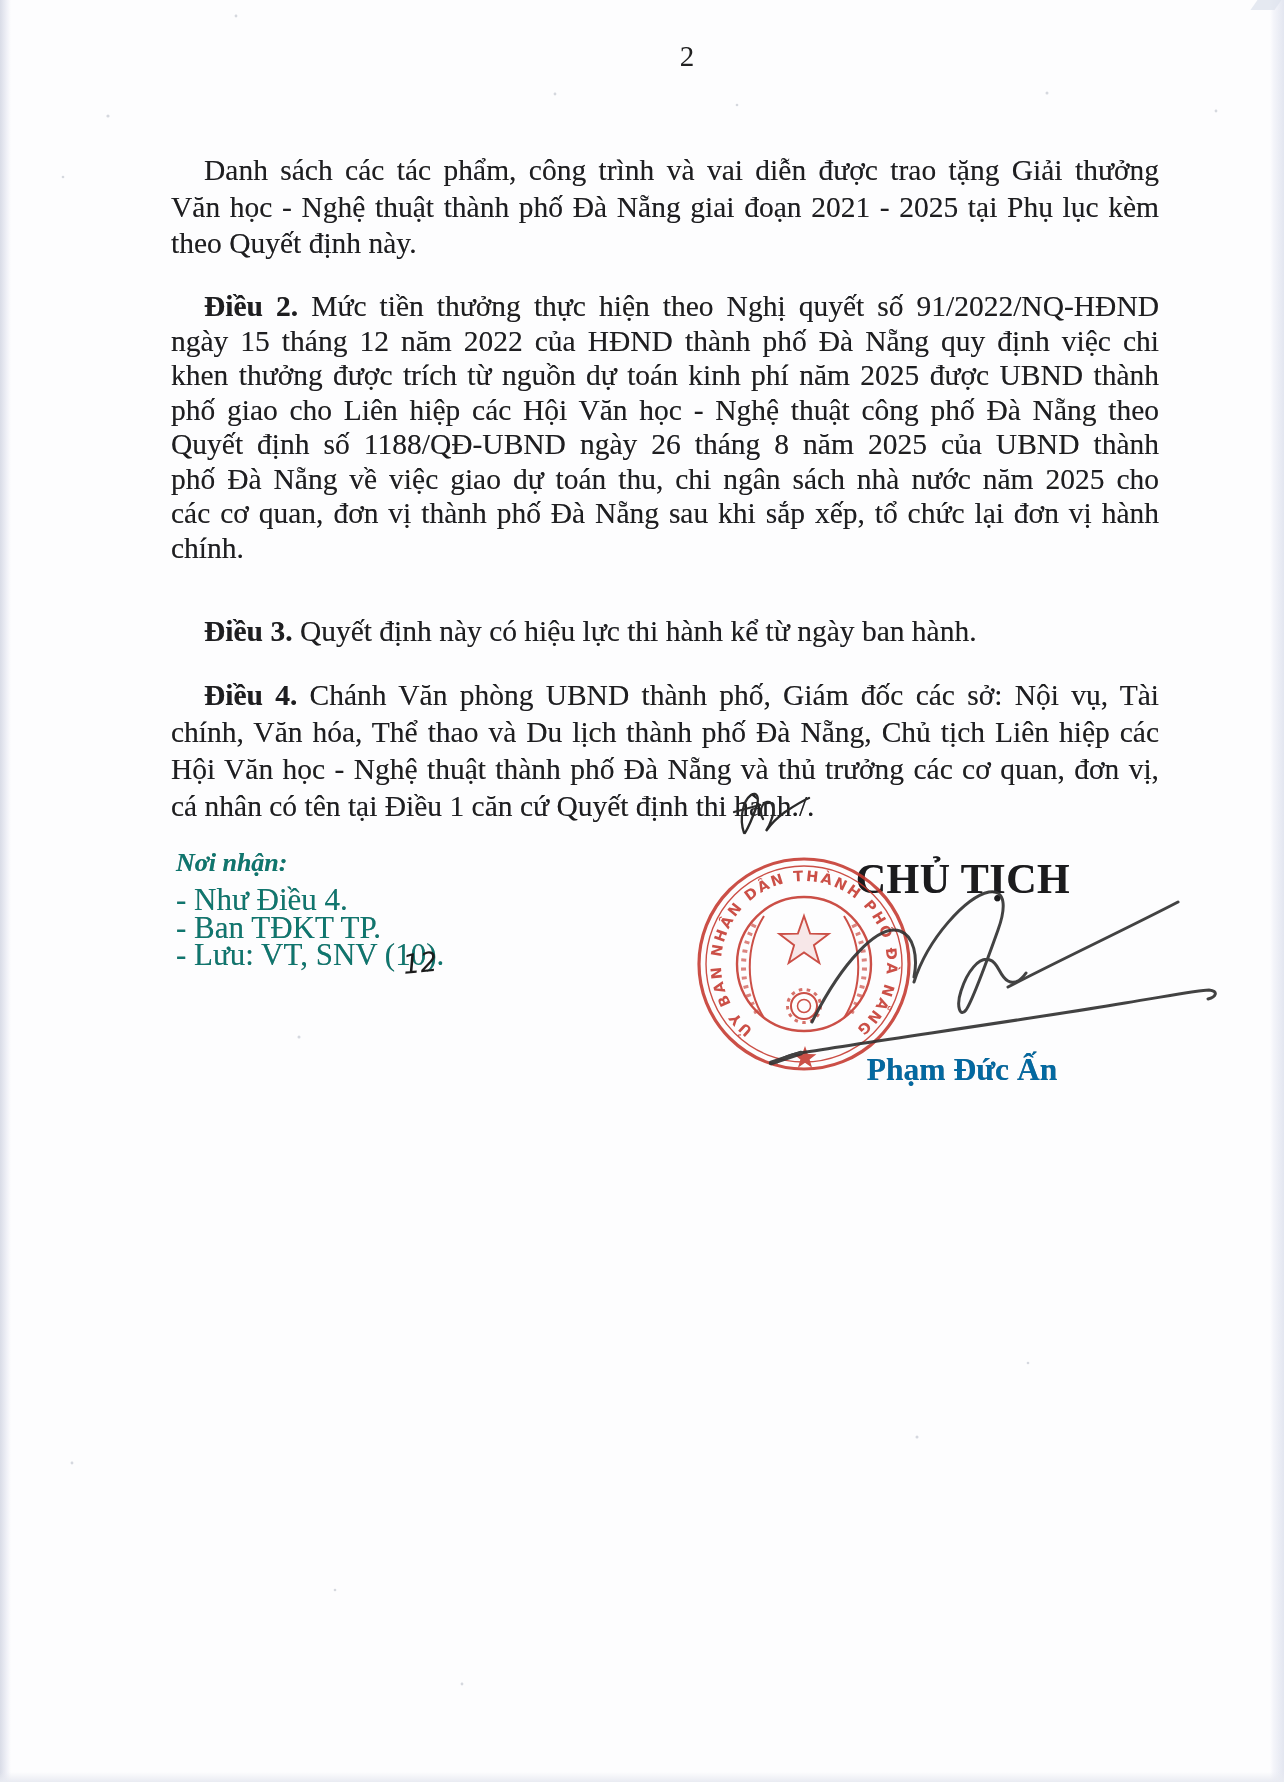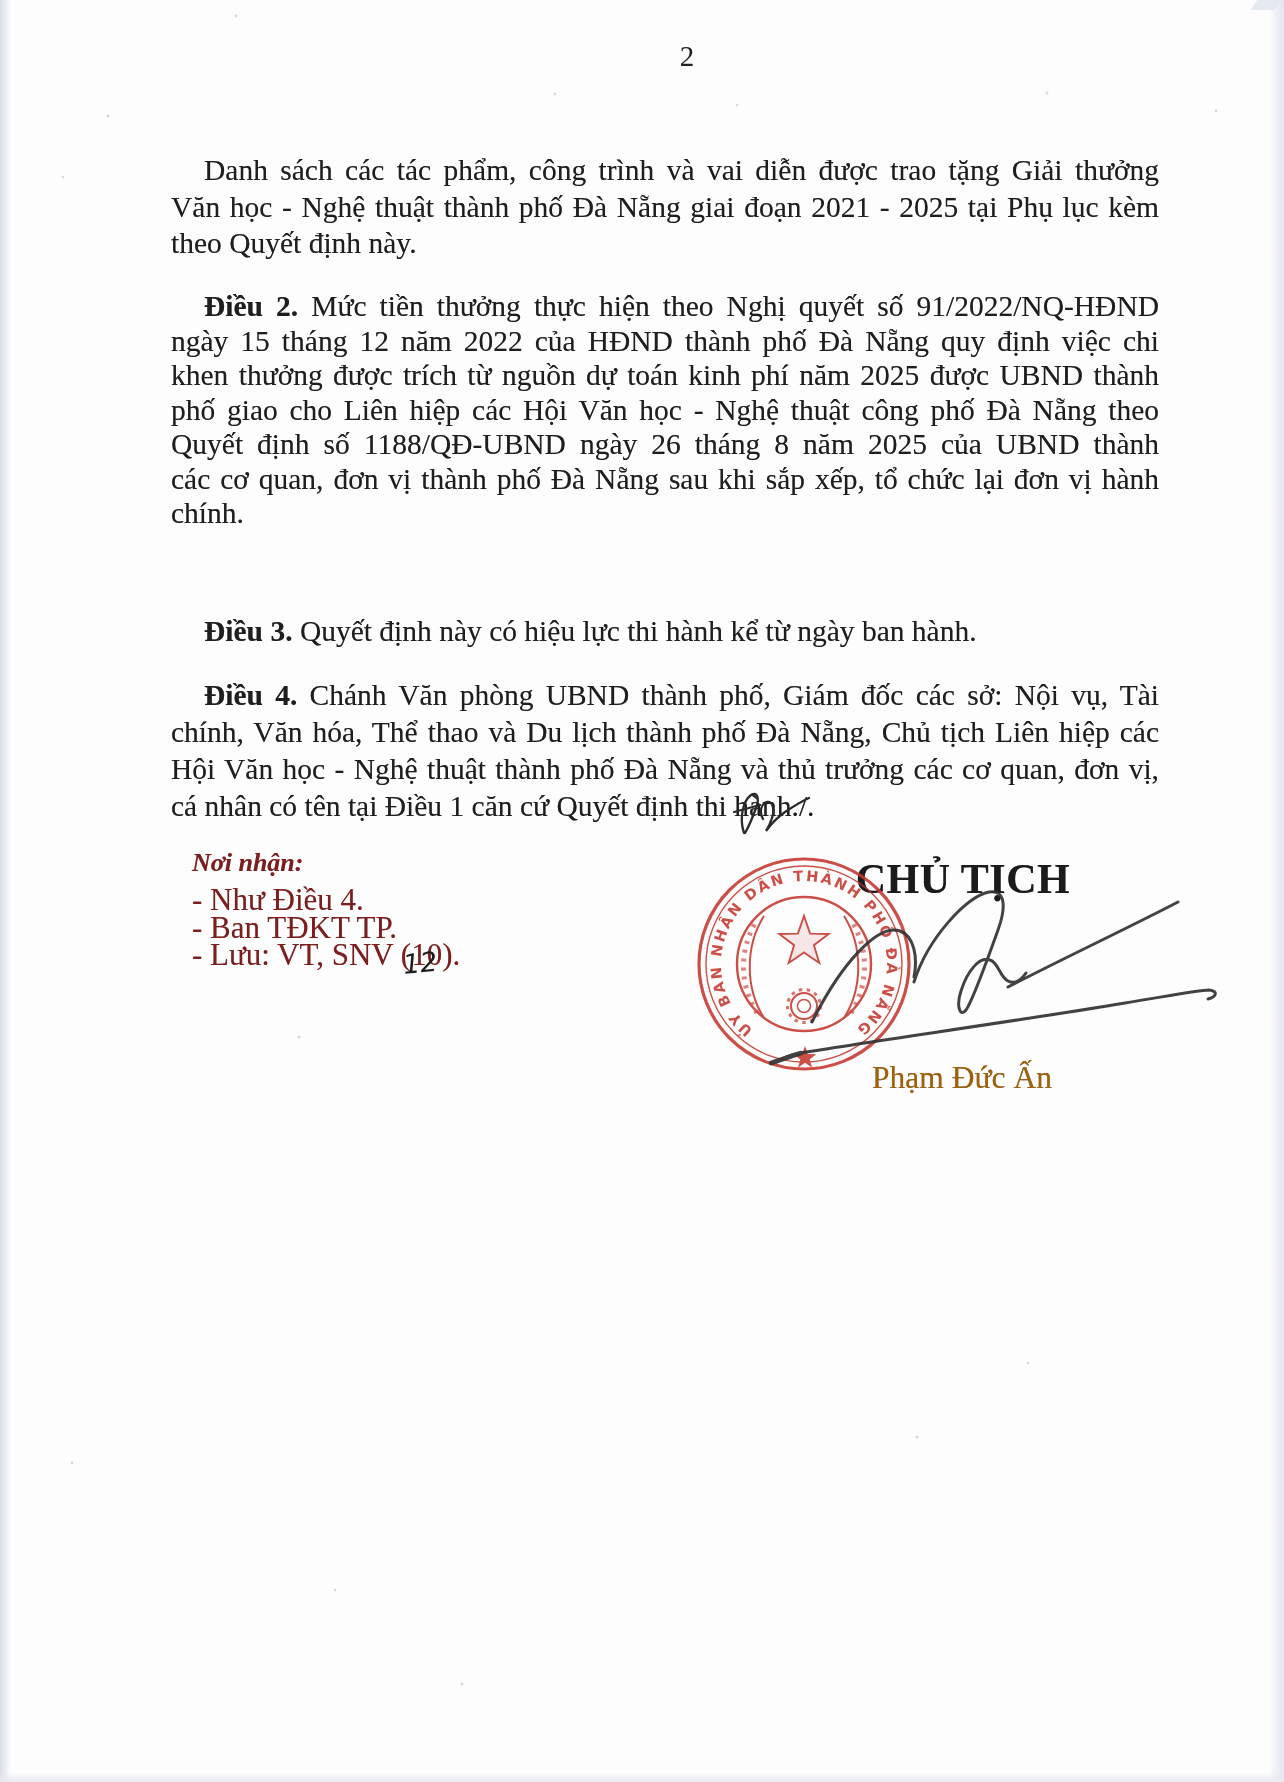--- a/index.html
+++ b/index.html
@@ -24,31 +24,31 @@
     text-shadow:0 0 .5px rgba(20,20,25,.45);}
   .p1{top:152px;line-height:36.5px;}
   .p2{top:289px;line-height:34.5px;}
   .p3{top:613px;line-height:37px;}
   .p4{top:677px;line-height:37px;}
   .ln{text-align:justify;text-align-last:justify;white-space:normal;}
   .ln.final{text-align-last:left;}
   .ind{text-indent:33px;}
   .lead{font-weight:bold;}
 
-  .recipients{position:absolute;left:192px;top:848px;color:#7f1d1d;
+  .recipients{position:absolute;left:176px;top:848px;color:#0f766e;
     text-shadow:0 0 .5px rgba(20,20,25,.4);}
   .rec-title{font-size:26px;font-weight:bold;font-style:italic;margin-bottom:8px;}
   .rec-item{font-size:31px;line-height:27.5px;}
 
   .sig-title{position:absolute;top:855px;left:852px;width:222px;text-align:center;
     font-size:42px;font-weight:bold;letter-spacing:.5px;color:#1b1b1d;
     text-shadow:0 0 .5px rgba(20,20,25,.5);}
   .sig-name{position:absolute;top:1052px;left:840px;width:244px;text-align:center;
-    font-size:31.5px;font-weight:normal;color:#a16207;
-    text-shadow:0 0 .5px rgba(20,20,25,.5);margin-top:8px;}
+    font-size:31.5px;font-weight:bold;color:#0369a1;
+    text-shadow:0 0 .5px rgba(20,20,25,.5);}
 
   .overlay{position:absolute;left:0;top:0;width:1284px;height:1782px;pointer-events:none;}
 </style>
 </head>
 <body>
 
 <div class="page">
 
   <div class="edge-left"></div>
   <div class="edge-right"></div>
@@ -62,20 +62,21 @@
     <div class="ln"><span>Văn học - Nghệ thuật thành phố Đà Nẵng giai đoạn 2021 - 2025 tại Phụ lục kèm</span></div>
     <div class="ln final"><span>theo Quyết định này.</span></div>
   </div>
 
   <div class="para p2">
     <div class="ln ind"><b class="lead">Điều 2.</b><span> Mức tiền thưởng thực hiện theo Nghị quyết số 91/2022/NQ-HĐND</span></div>
     <div class="ln"><span>ngày 15 tháng 12 năm 2022 của HĐND thành phố Đà Nẵng quy định việc chi</span></div>
     <div class="ln"><span>khen thưởng được trích từ nguồn dự toán kinh phí năm 2025 được UBND thành</span></div>
     <div class="ln"><span>phố giao cho Liên hiệp các Hội Văn học - Nghệ thuật công phố Đà Nẵng theo</span></div>
     <div class="ln"><span>Quyết định số 1188/QĐ-UBND ngày 26 tháng 8 năm 2025 của UBND thành</span></div>
+    <div class="ln"><span>phố Đà Nẵng về việc giao dự toán thu, chi ngân sách nhà nước năm 2025 cho</span></div>
     <div class="ln"><span>các cơ quan, đơn vị thành phố Đà Nẵng sau khi sắp xếp, tổ chức lại đơn vị hành</span></div>
     <div class="ln final"><span>chính.</span></div>
   </div>
 
   <div class="para p3">
     <div class="ln ind final"><b class="lead">Điều 3.</b><span> Quyết định này có hiệu lực thi hành kể từ ngày ban hành.</span></div>
   </div>
 
   <div class="para p4">
     <div class="ln ind"><b class="lead">Điều 4.</b><span> Chánh Văn phòng UBND thành phố, Giám đốc các sở: Nội vụ, Tài</span></div>

